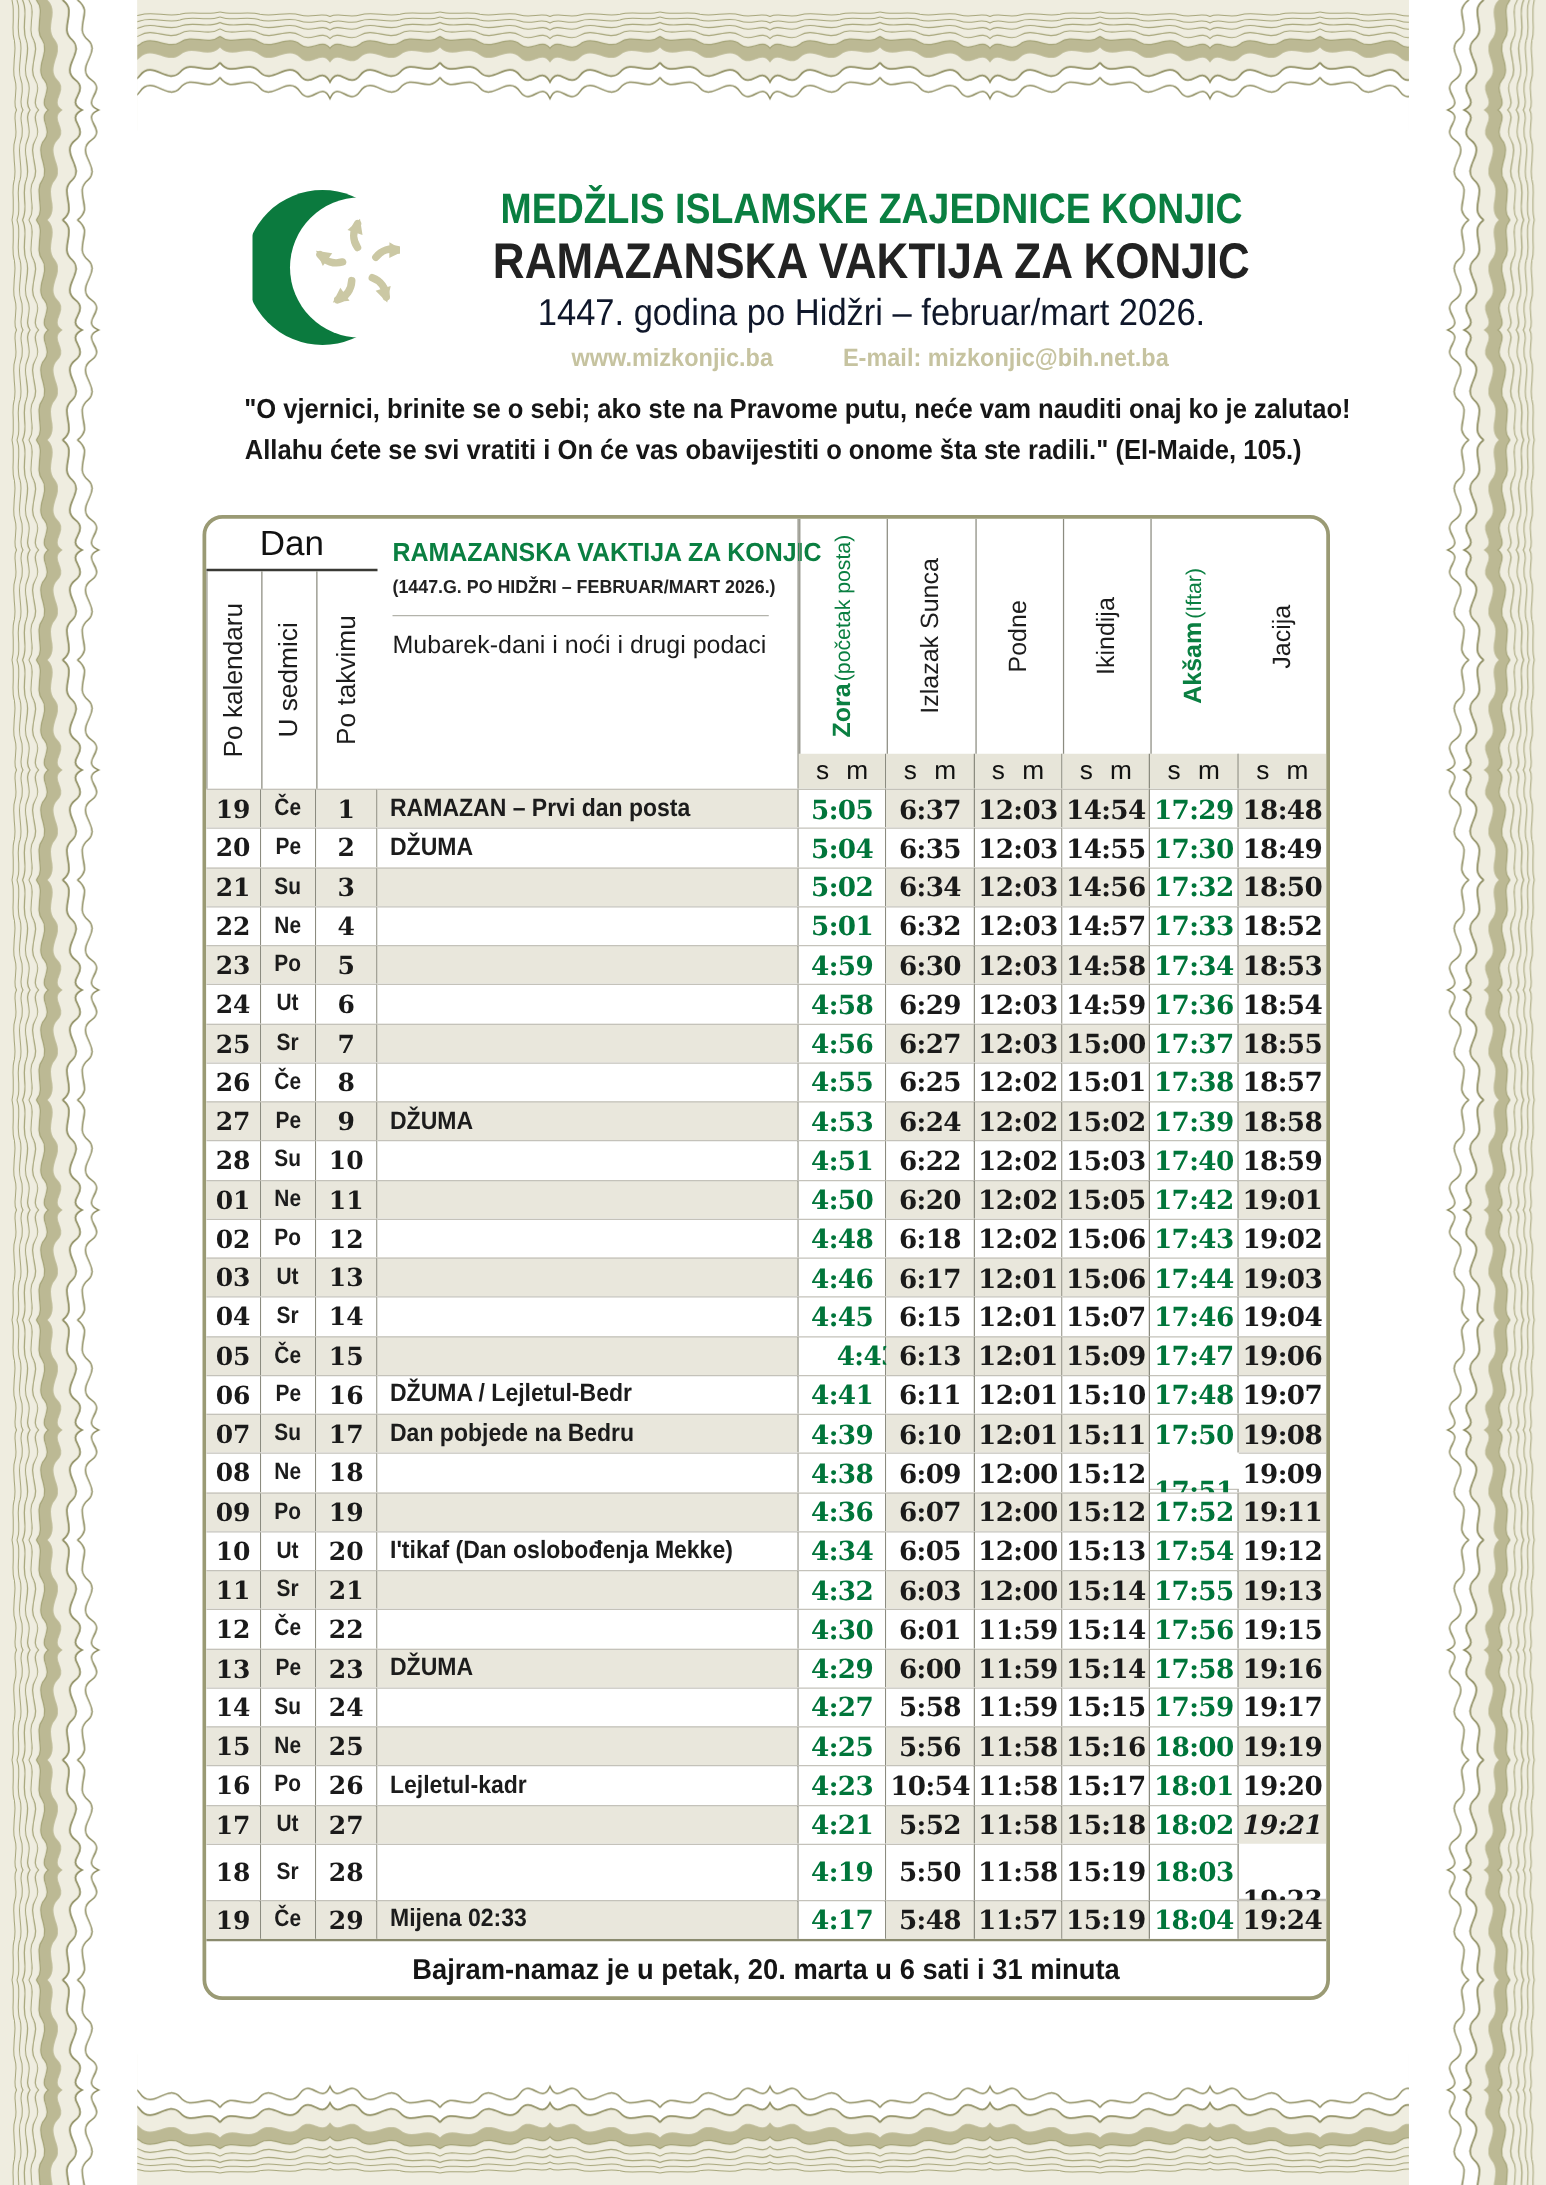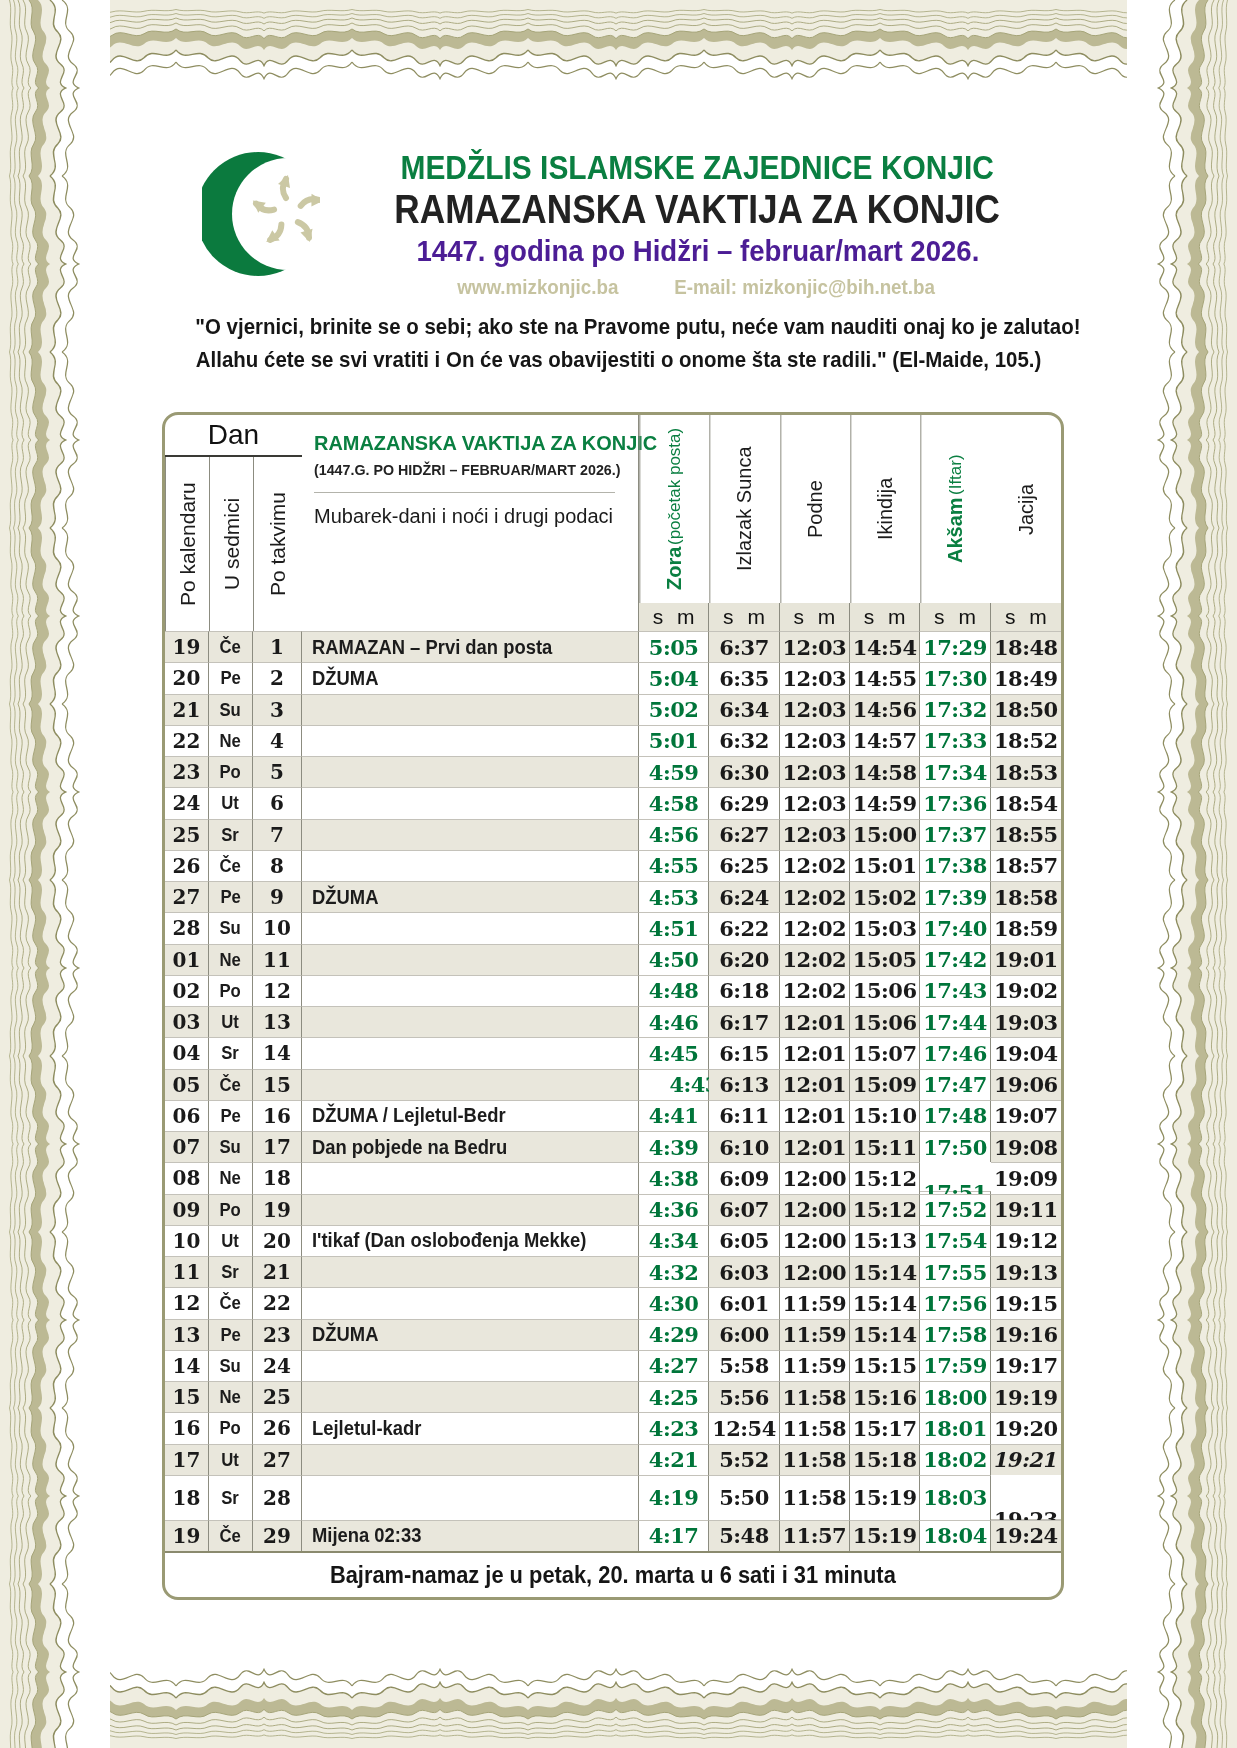--- a/index.html
+++ b/index.html
@@ -9,21 +9,21 @@
   .bs-top{top:0;left:0;} .bs-bottom{bottom:0;left:0;} .bs-left{top:0;left:0;} .bs-right{top:0;right:0;}
   .card{position:absolute;inset:104px;background:#fff;border-radius:8px;z-index:2;
         padding:30px 58px 0 58px;box-sizing:border-box;}
   
   .hdr{display:flex;align-items:flex-start;margin-top:6px;height:152px;}
   .logo{margin-left:40px;flex:0 0 auto;}
   .htxt{flex:1;text-align:center;padding-top:8px;}
   .condense{display:inline-block;transform:scaleX(0.88);transform-origin:center;white-space:nowrap;}
   .org{font-size:34px;font-weight:700;color:#0a7f41;line-height:1.12;}
   .titl{font-size:40px;font-weight:700;color:#222;line-height:1.15;}
-  .subt{font-size:30px;font-weight:700;color:#4c1d95;line-height:1.25;text-align:center;}
+  .subt{font-size:30px;font-weight:400;color:#0f172a;line-height:1.25;text-align:center;}
   .subt .condense{transform:scaleX(0.92);}
   .contact{margin-top:6px;font-size:20px;font-weight:700;color:#c6c3a0;}
   .contact span{display:inline-block;transform:scaleX(0.94);}
   .contact .gap{width:42px;}
   
   .quote{margin-top:18px;text-align:center;font-size:22px;font-weight:700;color:#161616;line-height:1.5;}
   .quote .condense{transform:scaleX(0.93);}
   
   .vtable{margin-top:36px;width:902px;height:1188px;box-sizing:border-box;
           border:3px solid #9a9a74;border-radius:16px;overflow:hidden;
@@ -555,21 +555,21 @@
         <div class="cell dc t-time st" style="grid-area: 28 / 10;">19:19</div>
         <div class="cell dc t-cal br" style="grid-area: 29 / 1;">16</div>
         <div class="cell dc t-wd br" style="grid-area: 29 / 2;">
           <span>Po</span>
         </div>
         <div class="cell dc t-day br" style="grid-area: 29 / 3;">26</div>
         <div class="cell dc t-note br" style="grid-area: 29 / 4;">
           <span>Lejletul-kadr</span>
         </div>
         <div class="cell dc t-time tg br" style="grid-area: 29 / 5;">4:23</div>
-        <div class="cell dc t-time br" style="grid-area: 29 / 6;">12:54</div>
+        <div class="cell dc t-time br" style="grid-area: 29 / 6;">10:54</div>
         <div class="cell dc t-time br" style="grid-area: 29 / 7;">11:58</div>
         <div class="cell dc t-time br" style="grid-area: 29 / 8;">15:17</div>
         <div class="cell dc t-time tg br" style="grid-area: 29 / 9;">18:01</div>
         <div class="cell dc t-time" style="grid-area: 29 / 10;">19:20</div>
         <div class="cell dc t-cal br st" style="grid-area: 30 / 1;">17</div>
         <div class="cell dc t-wd br st" style="grid-area: 30 / 2;">
           <span>Ut</span>
         </div>
         <div class="cell dc t-day br st" style="grid-area: 30 / 3;">27</div>
         <div class="cell dc t-note br st" style="grid-area: 30 / 4;">

